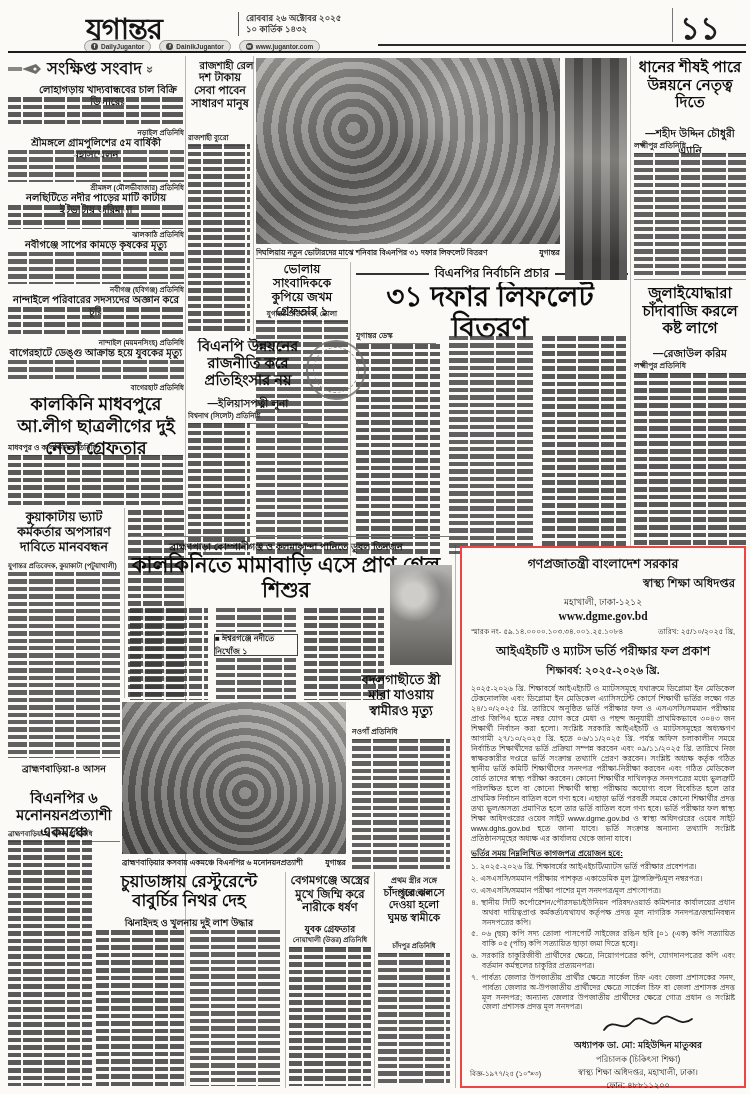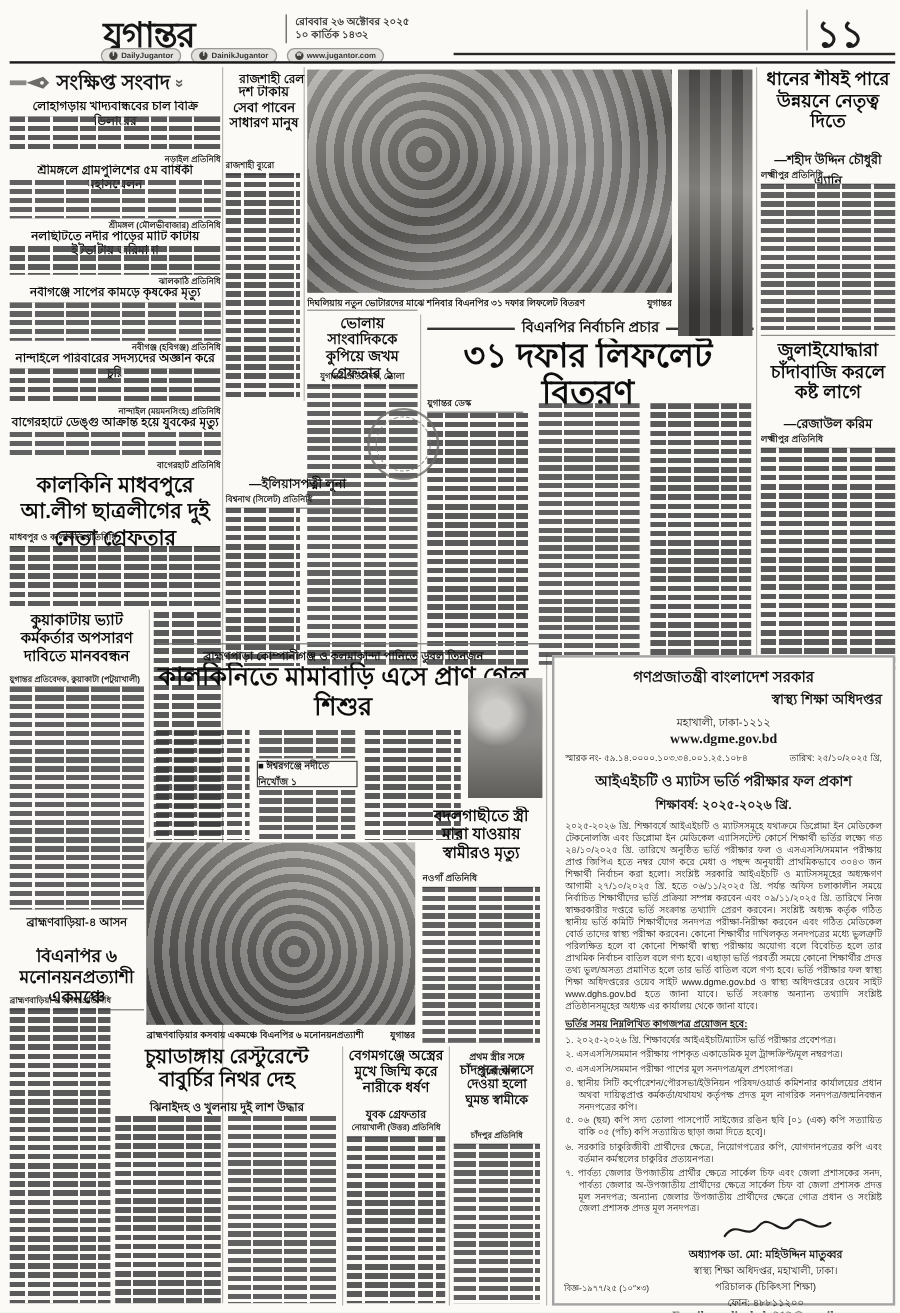--- a/index.html
+++ b/index.html
@@ -36,21 +36,21 @@
   .photo4{background:
     repeating-linear-gradient(90deg, rgba(255,255,255,.14) 0 9px, rgba(0,0,0,.12) 9px 18px),
     linear-gradient(185deg,#4f4d4b,#8f8d89 45%,#3f3d3b 90%);}
   .vr{background:#b9b7b2;width:1px;}
   .hr{background:#8f8d88;height:1px;}
   .rule2{background:#1b1b1b;}
   .pill{display:inline-flex;align-items:center;gap:3px;background:#e3e2de;border:1px solid #9a9894;
         border-radius:7px;font-size:6.5px;font-weight:bold;color:#333;padding:1px 6px;height:9px;line-height:9px;}
   .pill .dot{width:7px;height:7px;border-radius:50%;background:#44423f;color:#fbfaf6;font-size:5.5px;
         display:inline-flex;align-items:center;justify-content:center;font-weight:bold;}
-  .noticebox{border:2px solid #a3a3a3;background:#fbfaf6;padding:7px 9px;box-sizing:border-box;font-size:8px;}
+  .noticebox{border:2px solid #ef4444;background:#fbfaf6;padding:7px 9px;box-sizing:border-box;font-size:8px;}
   .noticebox .c{text-align:center;}
   .njust{font-size:7.6px;line-height:1.32;text-align:justify;color:#1a1a1a;}
   .nlist{font-size:7.6px;line-height:1.3;text-align:justify;color:#1a1a1a;margin-top:2px;padding-left:11px;text-indent:-11px;}
   .serif{font-family:"Liberation Serif",serif;}
   .stamp{border:2px solid #6f6d69;border-radius:50%;transform:rotate(-18deg);opacity:.8;}
   .stamp .inner{position:absolute;inset:5px;border:1.5px dashed #7c7a76;border-radius:50%;}
   .chev{color:#5a5856;font-weight:bold;display:inline-block;transform:rotate(90deg);font-size:13px;}
 </style>
 </head>
 <body>
@@ -94,21 +94,21 @@
   <div class="abs" style="left:8px;top:56px;width:176px;height:26px;display:flex;align-items:center;gap:5px;">
     <svg width="34" height="16" viewBox="0 0 34 16">
         <rect x="0" y="6" width="14" height="4" fill="#8a8884"></rect>
         <path d="M14 8 L28 3 L33 8 L28 13 Z" fill="#6e6c68"></path>
         <circle cx="27" cy="8" r="1.6" fill="#fbfaf6"></circle>
       </svg>
     <span style="font-size:16.5px;font-weight:bold;color:#141414;">সংক্ষিপ্ত সংবাদ</span>
     <span class="chev">»</span>
   </div>
 
-  <div class="abs hl" style="left:8px;top:84px;width:176px;font-size:10px;">লোহাগড়ায় খাদ্যবান্ধবের চাল বিক্রি ডিলারের</div>
+  <div class="abs hl" style="left:20px;top:84px;width:176px;font-size:10px;">লোহাগড়ায় খাদ্যবান্ধবের চাল বিক্রি ডিলারের</div>
   <div class="abs greek" style="left:8px;top:97px;width:176px;height:30px;"></div>
   <div class="abs by" style="left:8px;top:127px;width:176px;text-align:right;font-size:7px;">নড়াইল প্রতিনিধি</div>
 
   <div class="abs hl" style="left:8px;top:137px;width:176px;font-size:10px;">শ্রীমঙ্গলে গ্রামপুলিশের ৫ম বার্ষিকী মহাসম্মেলন</div>
   <div class="abs greek2" style="left:8px;top:150px;width:176px;height:32px;"></div>
   <div class="abs by" style="left:8px;top:182px;width:176px;text-align:right;font-size:7px;">শ্রীমঙ্গল (মৌলভীবাজার) প্রতিনিধি</div>
 
   <div class="abs hl" style="left:8px;top:192px;width:176px;font-size:10px;">নলছিটিতে নদীর পাড়ের মাটি কাটায় ইটভাটায় জরিমানা</div>
   <div class="abs greek" style="left:8px;top:205px;width:176px;height:24px;"></div>
   <div class="abs by" style="left:8px;top:229px;width:176px;text-align:right;font-size:7px;">ঝালকাঠি প্রতিনিধি</div>
@@ -164,20 +164,21 @@
   <div class="abs hl" style="left:352px;top:282px;width:276px;font-size:28px;line-height:1.1;">৩১ দফার লিফলেট বিতরণ</div>
   <div class="abs by by-ul" style="left:356px;top:330px;width:80px;">যুগান্তর ডেস্ক</div>
   <div class="abs greek" style="left:356px;top:344px;width:84px;height:210px;"></div>
   <div class="abs greek2" style="left:449px;top:336px;width:84px;height:218px;"></div>
   <div class="abs greek" style="left:542px;top:336px;width:84px;height:218px;"></div>
 
   <div class="abs stamp" style="left:306px;top:340px;width:56px;height:56px;">
       <span class="inner"></span>
     </div>
 
+  <div class="abs hl" style="left:188px;top:338px;width:120px;font-size:14.5px;">বিএনপি উন্নয়নের রাজনীতি করে প্রতিহিংসার নয়</div>
   <div class="abs attr" style="left:188px;top:396px;width:120px;font-size:10.5px;">—ইলিয়াসপত্নী লুনা</div>
   <div class="abs by by-ul" style="left:188px;top:410px;width:120px;font-size:7px;">বিশ্বনাথ (সিলেট) প্রতিনিধি</div>
   <div class="abs greek" style="left:188px;top:423px;width:62px;height:132px;"></div>
 
   <div class="abs photo4" style="left:565px;top:58px;width:62px;height:222px;"></div>
 
   <div class="abs hl" style="left:634px;top:58px;width:112px;font-size:15px;">ধানের শীষই পারে উন্নয়নে নেতৃত্ব দিতে</div>
   <div class="abs attr" style="left:634px;top:126px;width:112px;font-size:10.5px;">—শহীদ উদ্দিন চৌধুরী এ্যানি</div>
   <div class="abs by by-ul" style="left:634px;top:140px;width:112px;">লক্ষ্মীপুর প্রতিনিধি</div>
   <div class="abs greek2" style="left:634px;top:153px;width:112px;height:122px;"></div>
@@ -242,20 +243,20 @@
     <div class="nlist">৪.  স্থানীয় সিটি কর্পোরেশন/পৌরসভা/ইউনিয়ন পরিষদ/ওয়ার্ড কমিশনার কার্যালয়ের প্রধান অথবা দায়িত্বপ্রাপ্ত কর্মকর্তা/যথাযথ কর্তৃপক্ষ প্রদত্ত মূল নাগরিক সনদপত্র/জন্মনিবন্ধন সনদপত্রের কপি।</div>
     <div class="nlist">৫.  ০৬ (ছয়) কপি সদ্য তোলা পাসপোর্ট সাইজের রঙিন ছবি [০১ (এক) কপি সত্যায়িত বাকি ০৫ (পাঁচ) কপি সত্যায়িত ছাড়া জমা দিতে হবে]।</div>
     <div class="nlist">৬.  সরকারি চাকুরিজীবী প্রার্থীদের ক্ষেত্রে, নিয়োগপত্রের কপি, যোগদানপত্রের কপি এবং বর্তমান কর্মস্থলের চাকুরির প্রত্যয়নপত্র।</div>
     <div class="nlist">৭.  পার্বত্য জেলার উপজাতীয় প্রার্থীর ক্ষেত্রে সার্কেল চিফ এবং জেলা প্রশাসকের সনদ, পার্বত্য জেলার অ-উপজাতীয় প্রার্থীদের ক্ষেত্রে সার্কেল চিফ বা জেলা প্রশাসক প্রদত্ত মূল সনদপত্র; অন্যান্য জেলার উপজাতীয় প্রার্থীদের ক্ষেত্রে গোত্র প্রধান ও সংশ্লিষ্ট জেলা প্রশাসক প্রদত্ত মূল সনদপত্র।</div>
     <div style="text-align:center;padding-left:90px;margin-top:2px;">
       <svg width="96" height="22" viewBox="0 0 96 22">
         <path d="M4 16 C14 2, 22 20, 32 8 S 50 18, 60 6 S 78 16, 92 5" stroke="#1c1c1c" stroke-width="1.8" fill="none" stroke-linecap="round"></path>
       </svg>
     </div>
     <div class="c" style="font-size:9px;font-weight:bold;padding-left:70px;">অধ্যাপক ডা. মো: মহিউদ্দিন মাতুব্বর</div>
+    <div class="c" style="font-size:8.2px;padding-left:70px;">পরিচালক (চিকিৎসা শিক্ষা)</div>
     <div class="c" style="font-size:8.2px;padding-left:70px;">স্বাস্থ্য শিক্ষা অধিদপ্তর, মহাখালী, ঢাকা।</div>
-    <div class="c" style="font-size:8.2px;padding-left:70px;">পরিচালক (চিকিৎসা শিক্ষা)</div>
     <div class="c" style="font-size:8.2px;padding-left:70px;">ফোন: ৪৮৮১১২০০</div>
     <div class="c serif" style="font-size:10.5px;font-weight:bold;padding-left:70px;">Email: medicaledu313@gmail.com</div>
     <div class="abs" style="left:8px;bottom:6px;font-size:7px;">বিজ্ঞ-১৯৭৭/২৫ (১০″×৩)</div>
   </div>
 
 </div>
 
 </body></html>

